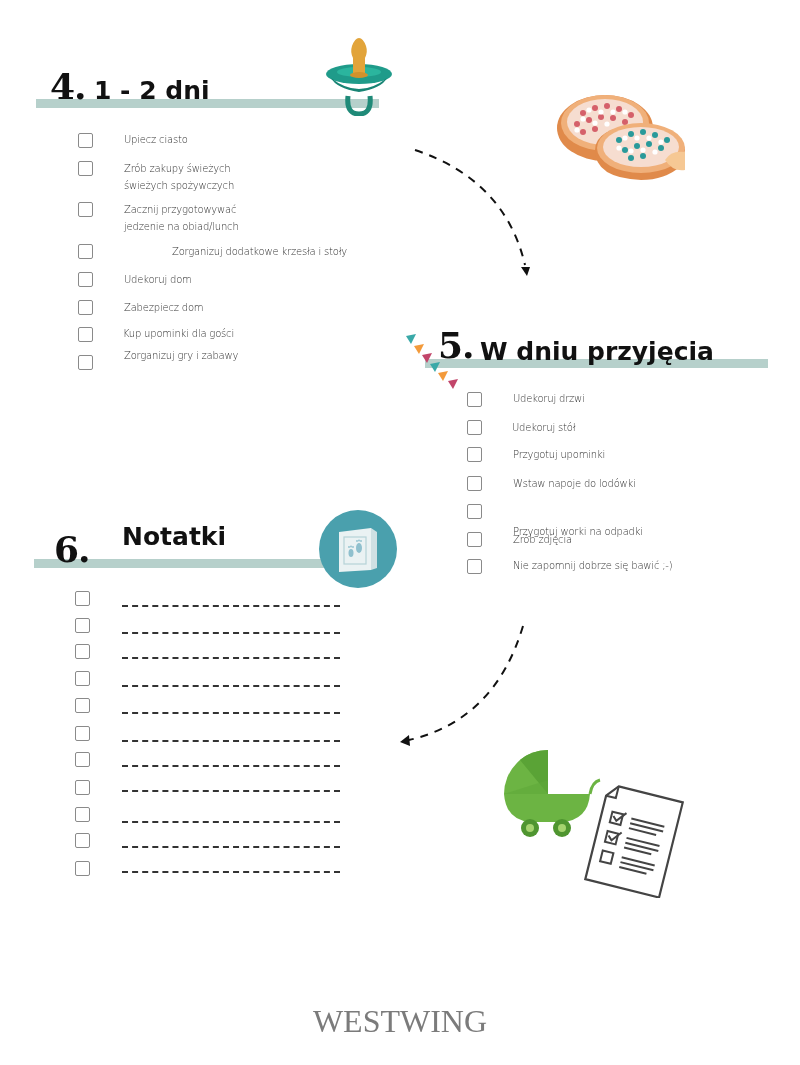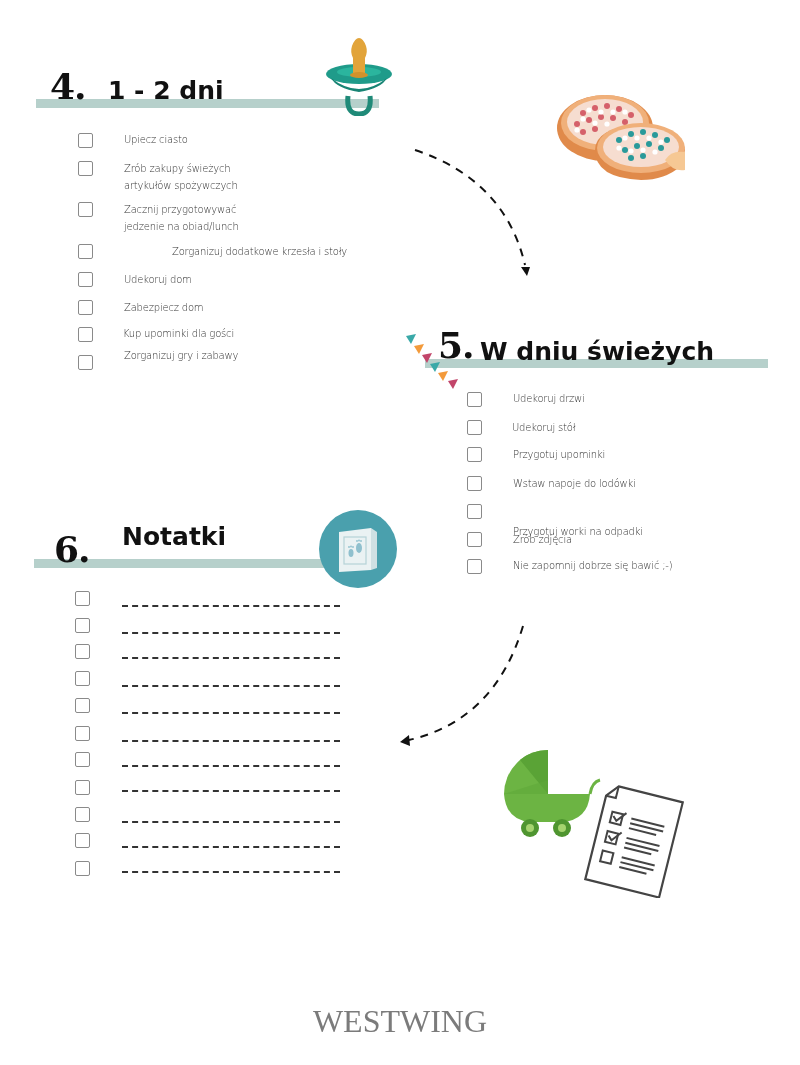--- a/index.html
+++ b/index.html
@@ -18,37 +18,37 @@
   .dash { position: absolute; height: 0; width: 218px; border-top: 2px dashed #333; }
 
   .logo { position: absolute; left: 0; width: 800px; top: 1003px; text-align: center; font-family: "Liberation Serif", "DejaVu Serif", serif; font-size: 32px; color: #7b7b7b; letter-spacing: 0px; }
 </style>
 </head>
 <body>
 
 <div>
   <div class="bar" style="left:36px; top:99px; width:343px;"></div>
   <div class="sec-num" style="left:50px; top:65px;">4.</div>
-  <div class="sec-title" style="left:108px; top:76px;">1 - 2 dni</div>
+  <div class="sec-title" style="left:94px; top:76px;">1 - 2 dni</div>
 
   <svg class="abs" style="left:322px; top:36px;" width="74" height="80" viewBox="0 0 74 80">
     <path d="M26 60 Q24 78 37 78 Q50 78 48 60" fill="none" stroke="#1f8a78" stroke-width="5"></path>
     <ellipse cx="37" cy="38" rx="33" ry="10" fill="#1f9b8a"></ellipse>
     <ellipse cx="37" cy="36" rx="22" ry="5" fill="#2bb59e"></ellipse>
     <path d="M9 42 Q37 64 65 42 Q60 52 37 56 Q14 52 9 42Z" fill="#188474"></path>
     <path d="M31 38 L31 22 Q28 16 30 10 Q33 2 37 2 Q41 2 44 10 Q46 16 43 22 L43 38 Z" fill="#e2a43a"></path>
     <ellipse cx="37" cy="39" rx="9" ry="3" fill="#d1922c"></ellipse>
   </svg>
 
   <div>
     <div class="cb" style="left:78px; top:133px;"></div>
     <div class="item-text" style="left:124px; top:131px;"><span>Upiecz ciasto</span></div>
 
     <div class="cb" style="left:78px; top:161px;"></div>
-    <div class="item-text" style="left:124px; top:160px;"><span>Zrób zakupy świeżych</span><br><span>artykułów spożywczych</span></div>
+    <div class="item-text" style="left:124px; top:160px;"><span>Zrób zakupy świeżych</span><br><span>świeżych spożywczych</span></div>
 
     <div class="cb" style="left:78px; top:202px;"></div>
     <div class="item-text" style="left:124px; top:201px;"><span>Zacznij przygotowywać</span><br><span>jedzenie na obiad/lunch</span></div>
 
     <div class="cb" style="left:78px; top:244px;"></div>
     <div class="item-text" style="left:124px; top:243px;margin-left:48px;">Zorganizuj dodatkowe krzesła i stoły</div>
 
     <div class="cb" style="left:78px; top:272px;"></div>
     <div class="item-text" style="left:124px; top:271px;">Udekoruj dom</div>
 
@@ -121,21 +121,21 @@
 </svg>
 
 <svg class="abs" style="left:410px; top:145px;" width="130" height="135" viewBox="0 0 130 135">
   <path d="M5 5 Q95 35 115 120" fill="none" stroke="#111" stroke-width="2" stroke-dasharray="8 7"></path>
   <path d="M111 122 L120 122 L117 131 Z" fill="#111"></path>
 </svg>
 
 <div>
   <div class="bar" style="left:425px; top:359px; width:343px;"></div>
   <div class="sec-num" style="left:438px; top:324px;">5.</div>
-  <div class="sec-title" style="left:480px; top:337px;">W dniu świeżych</div>
+  <div class="sec-title" style="left:480px; top:337px;">W dniu przyjęcia</div>
 
   <svg class="abs" style="left:402px; top:330px;" width="64" height="64" viewBox="0 0 64 64">
     <path d="M4 6 L14 4 L9 14 Z" fill="#3aa9a8"></path>
     <path d="M12 16 L22 14 L17 24 Z" fill="#f39a3b"></path>
     <path d="M20 25 L30 23 L25 33 Z" fill="#c2456a"></path>
     <path d="M28 34 L38 32 L33 42 Z" fill="#3aa9a8"></path>
     <path d="M36 43 L46 41 L41 51 Z" fill="#f39a3b"></path>
     <path d="M46 51 L56 49 L51 59 Z" fill="#c2456a"></path>
   </svg>
 

